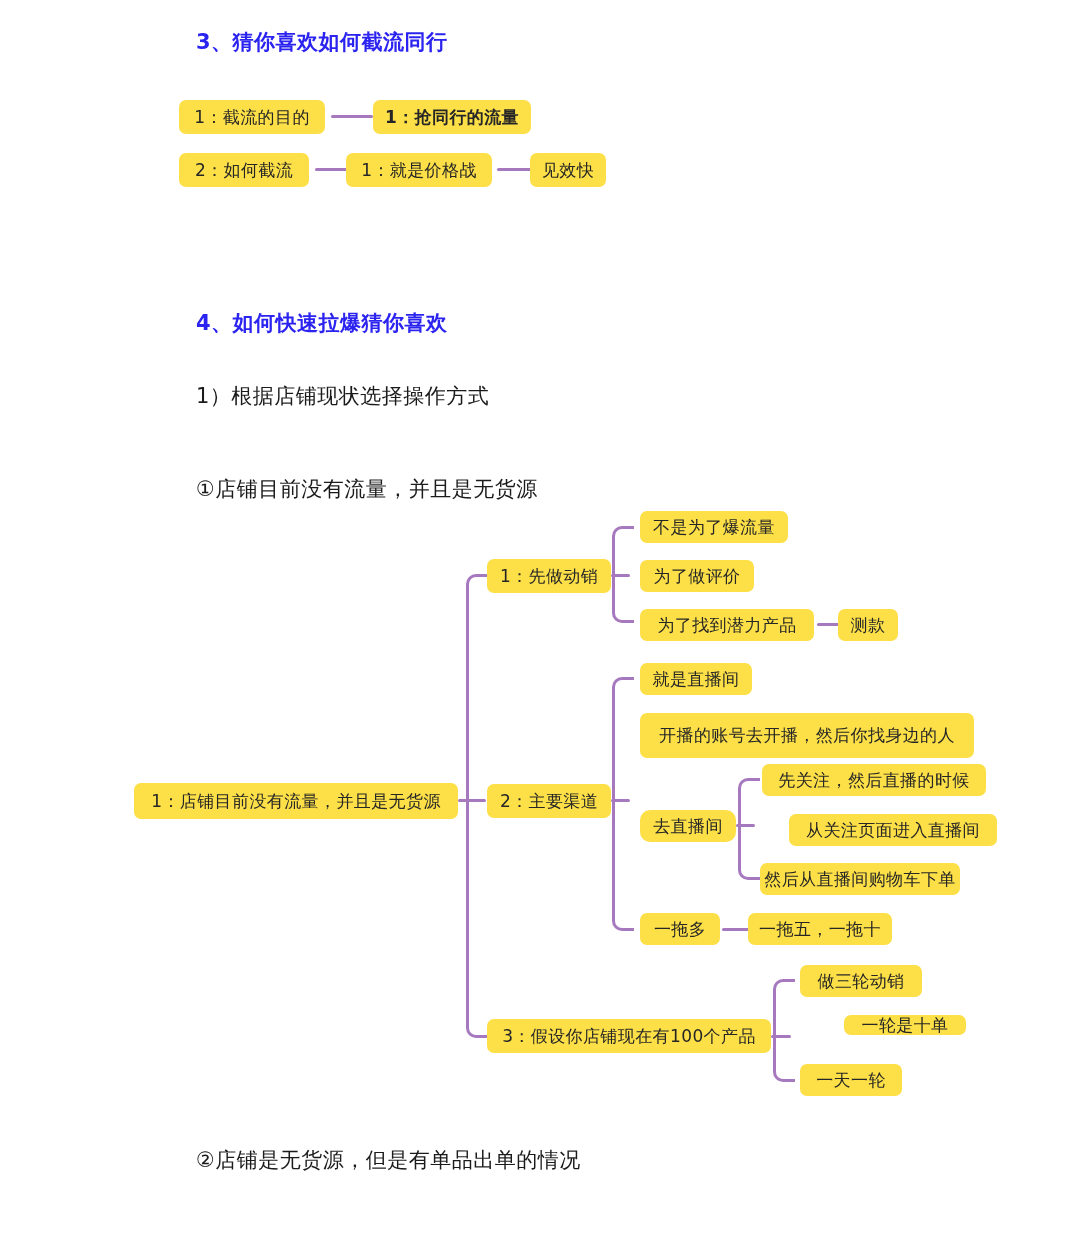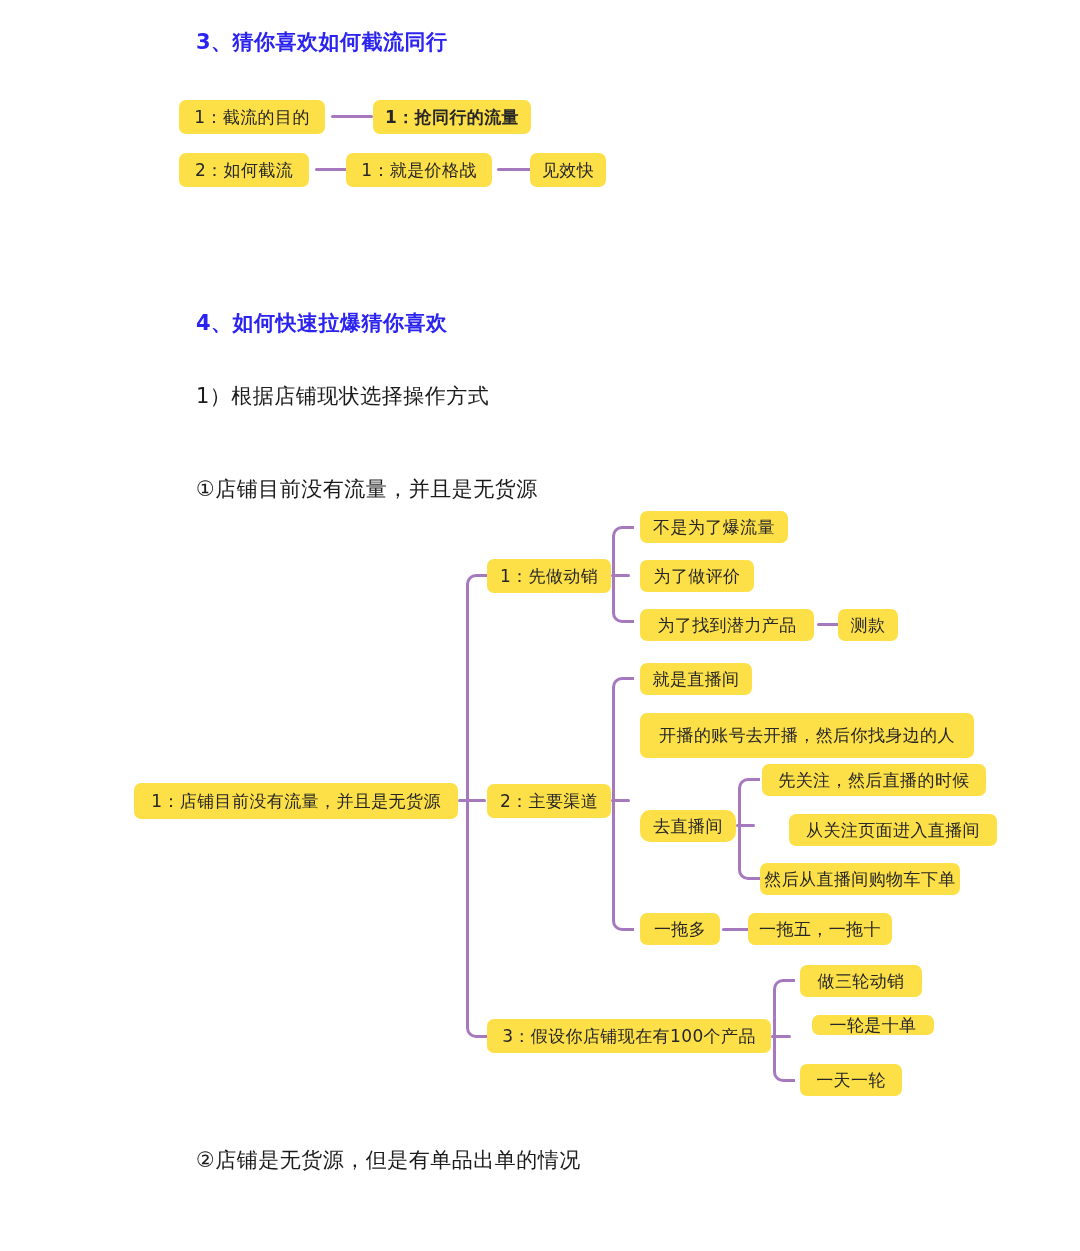--- a/index.html
+++ b/index.html
@@ -159,19 +159,19 @@
     <div class="link-h" style="left:722px; top:928px; width:36px;"></div>
     <div class="node" style="left:748px; top:913px; width:144px; height:32px;">一拖五，一拖十</div>
 
     <div class="node" style="left:487px; top:1019px; width:284px; height:34px;">3：假设你店铺现在有100个产品</div>
 
     <div class="stub" style="left:771px; top:1035px; width:20px;"></div>
 
     <div class="bracket" style="left:773px; top:979px; width:22px; height:103px;"></div>
 
     <div class="node" style="left:800px; top:965px; width:122px; height:32px;">做三轮动销</div>
-    <div class="node" style="left:812px; top:1015px; width:122px; height:20px;">一轮是十单</div>
+    <div class="node" style="left:844px; top:1015px; width:122px; height:20px;">一轮是十单</div>
     <div class="node" style="left:800px; top:1064px; width:102px; height:32px;">一天一轮</div>
   </div>
 
   <div class="para" style="left:196px; top:1146px;">②店铺是无货源，但是有单品出单的情况</div>
 
 </div>
 
 </body></html>

